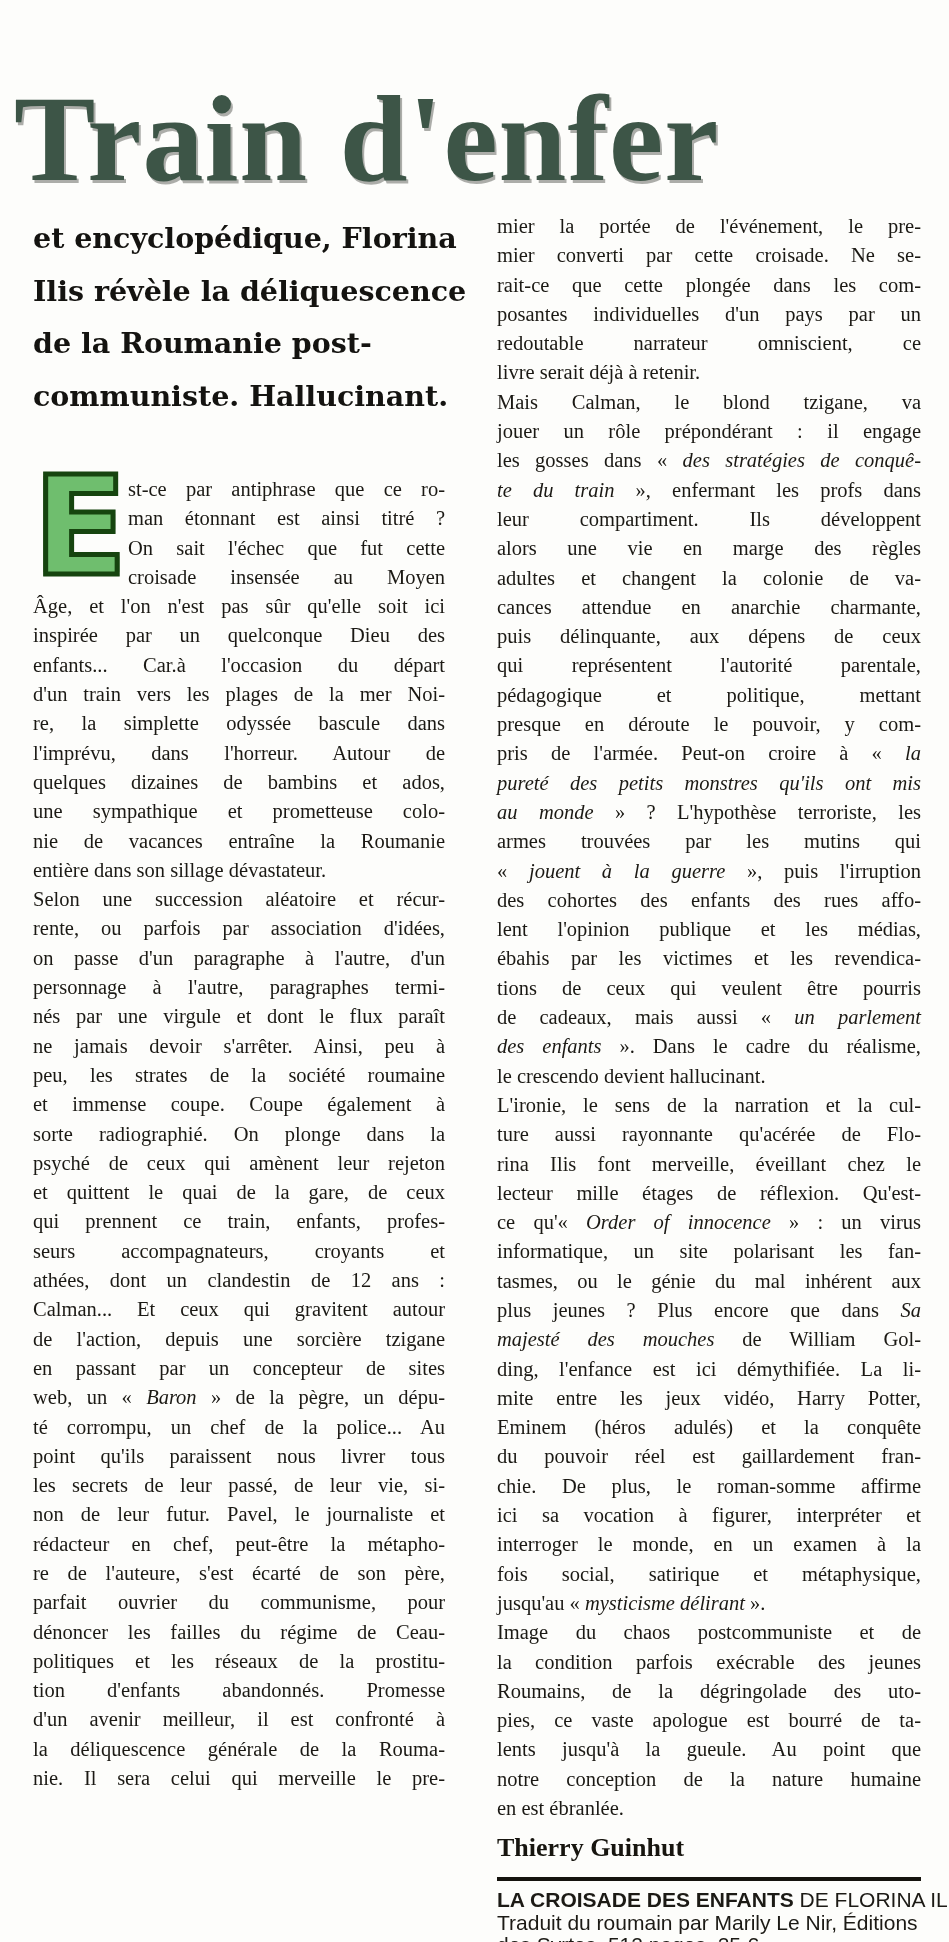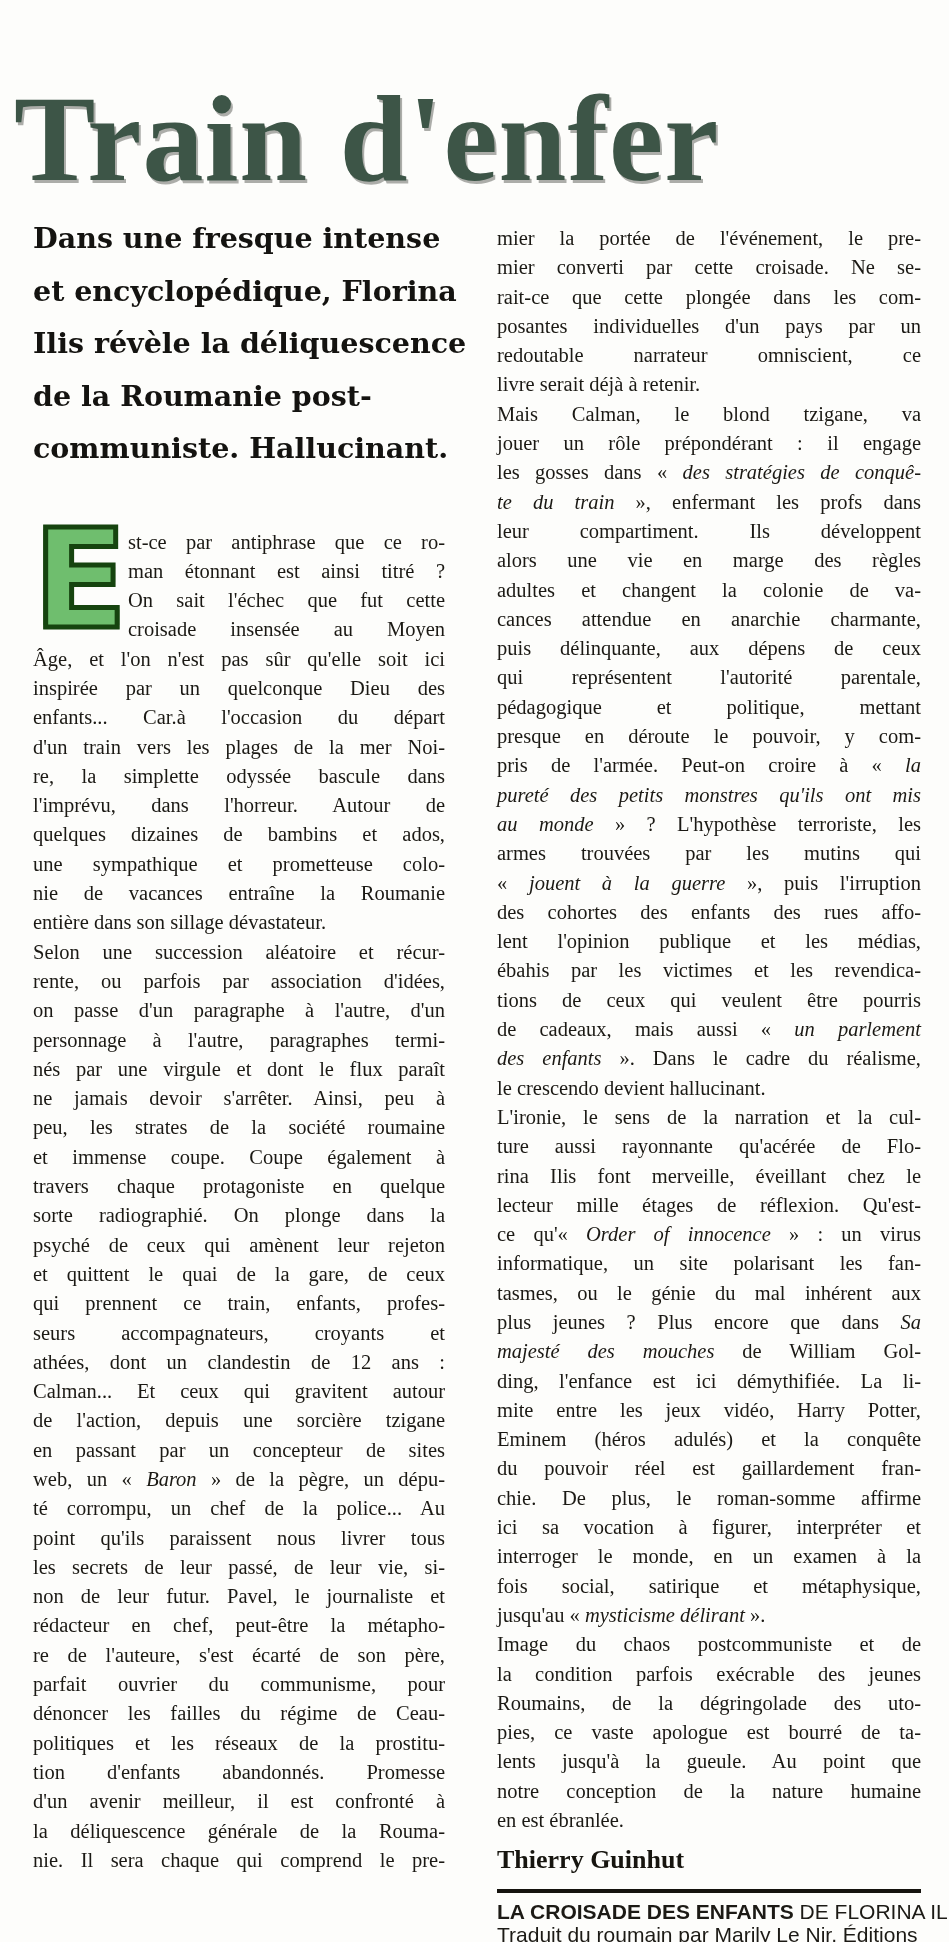--- a/index.html
+++ b/index.html
@@ -53,21 +53,20 @@
   .book-info .bt{font-weight:bold;text-align:right;}
   .book-info .bi-line{white-space:nowrap;}
 </style>
 </head>
 <body style="color: rgb(27, 25, 20);">
 
 <h1 class="page-title" style="color: rgb(61, 85, 71);">Train d'enfer</h1>
 
 <div class="col-left">
   <div class="intro">
-    <div class="iline">Dans une fresque intense</div>
     <div class="iline">et encyclopédique, Florina</div>
     <div class="iline">Ilis révèle la déliquescence</div>
     <div class="iline">de la Roumanie post-</div>
     <div class="iline">communiste. Hallucinant.</div>
   </div>
   <div class="article">
       <div class="para">
         <span class="dropcap" style="color: rgb(111, 190, 110);">E</span>
         <div class="line">st-ce par antiphrase que ce ro-</div>
         <div class="line">man étonnant est ainsi titré ?</div>
@@ -86,21 +85,20 @@
       </div>
       <div class="para">
         <div class="line">Selon une succession aléatoire et récur-</div>
         <div class="line">rente, ou parfois par association d'idées,</div>
         <div class="line">on passe d'un paragraphe à l'autre, d'un</div>
         <div class="line">personnage à l'autre, paragraphes termi-</div>
         <div class="line">nés par une virgule et dont le flux paraît</div>
         <div class="line">ne jamais devoir s'arrêter. Ainsi, peu à</div>
         <div class="line">peu, les strates de la société roumaine</div>
         <div class="line">et immense coupe. Coupe également à</div>
-        <div class="line">travers chaque protagoniste en quelque</div>
         <div class="line">sorte radiographié. On plonge dans la</div>
         <div class="line">psyché de ceux qui amènent leur rejeton</div>
         <div class="line">et quittent le quai de la gare, de ceux</div>
         <div class="line">qui prennent ce train, enfants, profes-</div>
         <div class="line">seurs accompagnateurs, croyants et</div>
         <div class="line">athées, dont un clandestin de 12 ans :</div>
         <div class="line">Calman... Et ceux qui gravitent autour</div>
         <div class="line">de l'action, depuis une sorcière tzigane</div>
         <div class="line">en passant par un concepteur de sites</div>
         <div class="line">web, un « <i>Baron</i> » de la pègre, un dépu-</div>
@@ -109,27 +107,27 @@
         <div class="line">les secrets de leur passé, de leur vie, si-</div>
         <div class="line">non de leur futur. Pavel, le journaliste et</div>
         <div class="line">rédacteur en chef, peut-être la métapho-</div>
         <div class="line">re de l'auteure, s'est écarté de son père,</div>
         <div class="line">parfait ouvrier du communisme, pour</div>
         <div class="line">dénoncer les failles du régime de Ceau-</div>
         <div class="line">politiques et les réseaux de la prostitu-</div>
         <div class="line">tion d'enfants abandonnés. Promesse</div>
         <div class="line">d'un avenir meilleur, il est confronté à</div>
         <div class="line">la déliquescence générale de la Rouma-</div>
-        <div class="line">nie. Il sera chaque qui comprend le pre-</div>
+        <div class="line">nie. Il sera celui qui merveille le pre-</div>
       </div>
     </div>
 </div>
 
 <div class="col-right">
-  <div class="article" style="margin-top:12px;">
+  <div class="article" style="margin-top:0;">
       <div class="para">
         <div class="line">mier la portée de l'événement, le pre-</div>
         <div class="line">mier converti par cette croisade. Ne se-</div>
         <div class="line">rait-ce que cette plongée dans les com-</div>
         <div class="line">posantes individuelles d'un pays par un</div>
         <div class="line">redoutable narrateur omniscient, ce</div>
         <div class="line ragged">livre serait déjà à retenir.</div>
       </div>
       <div class="para">
         <div class="line">Mais Calman, le blond tzigane, va</div>

